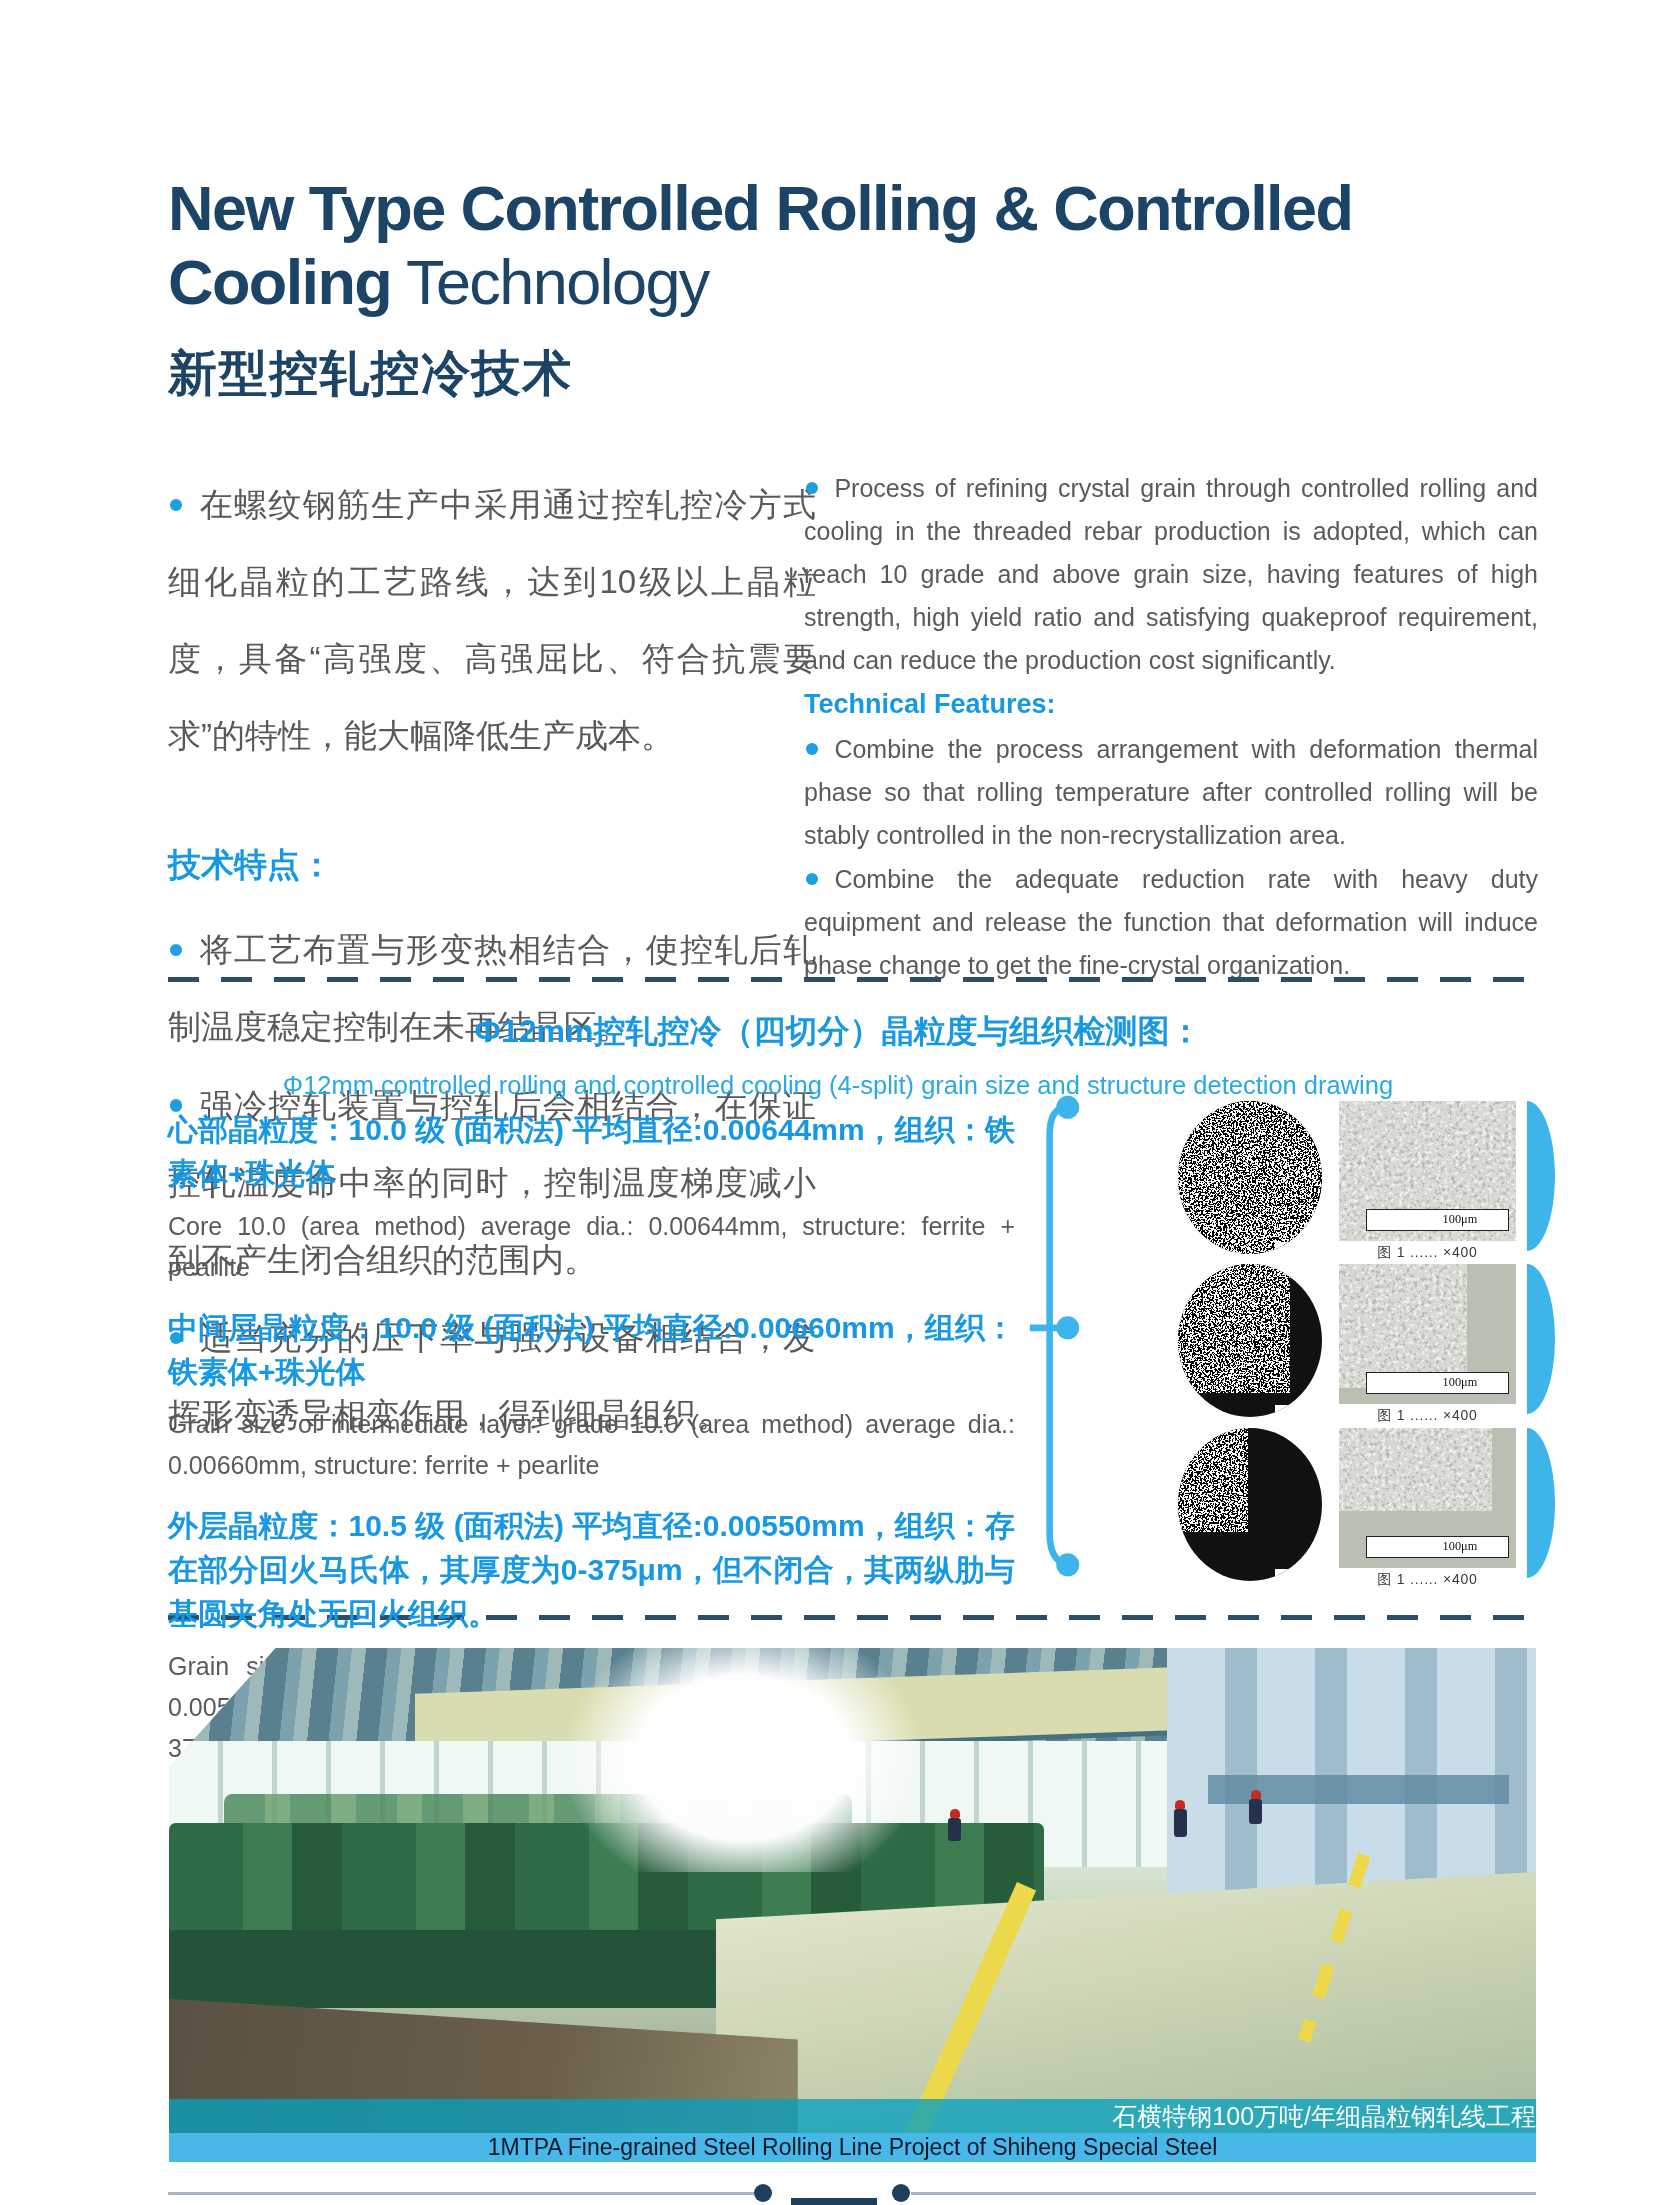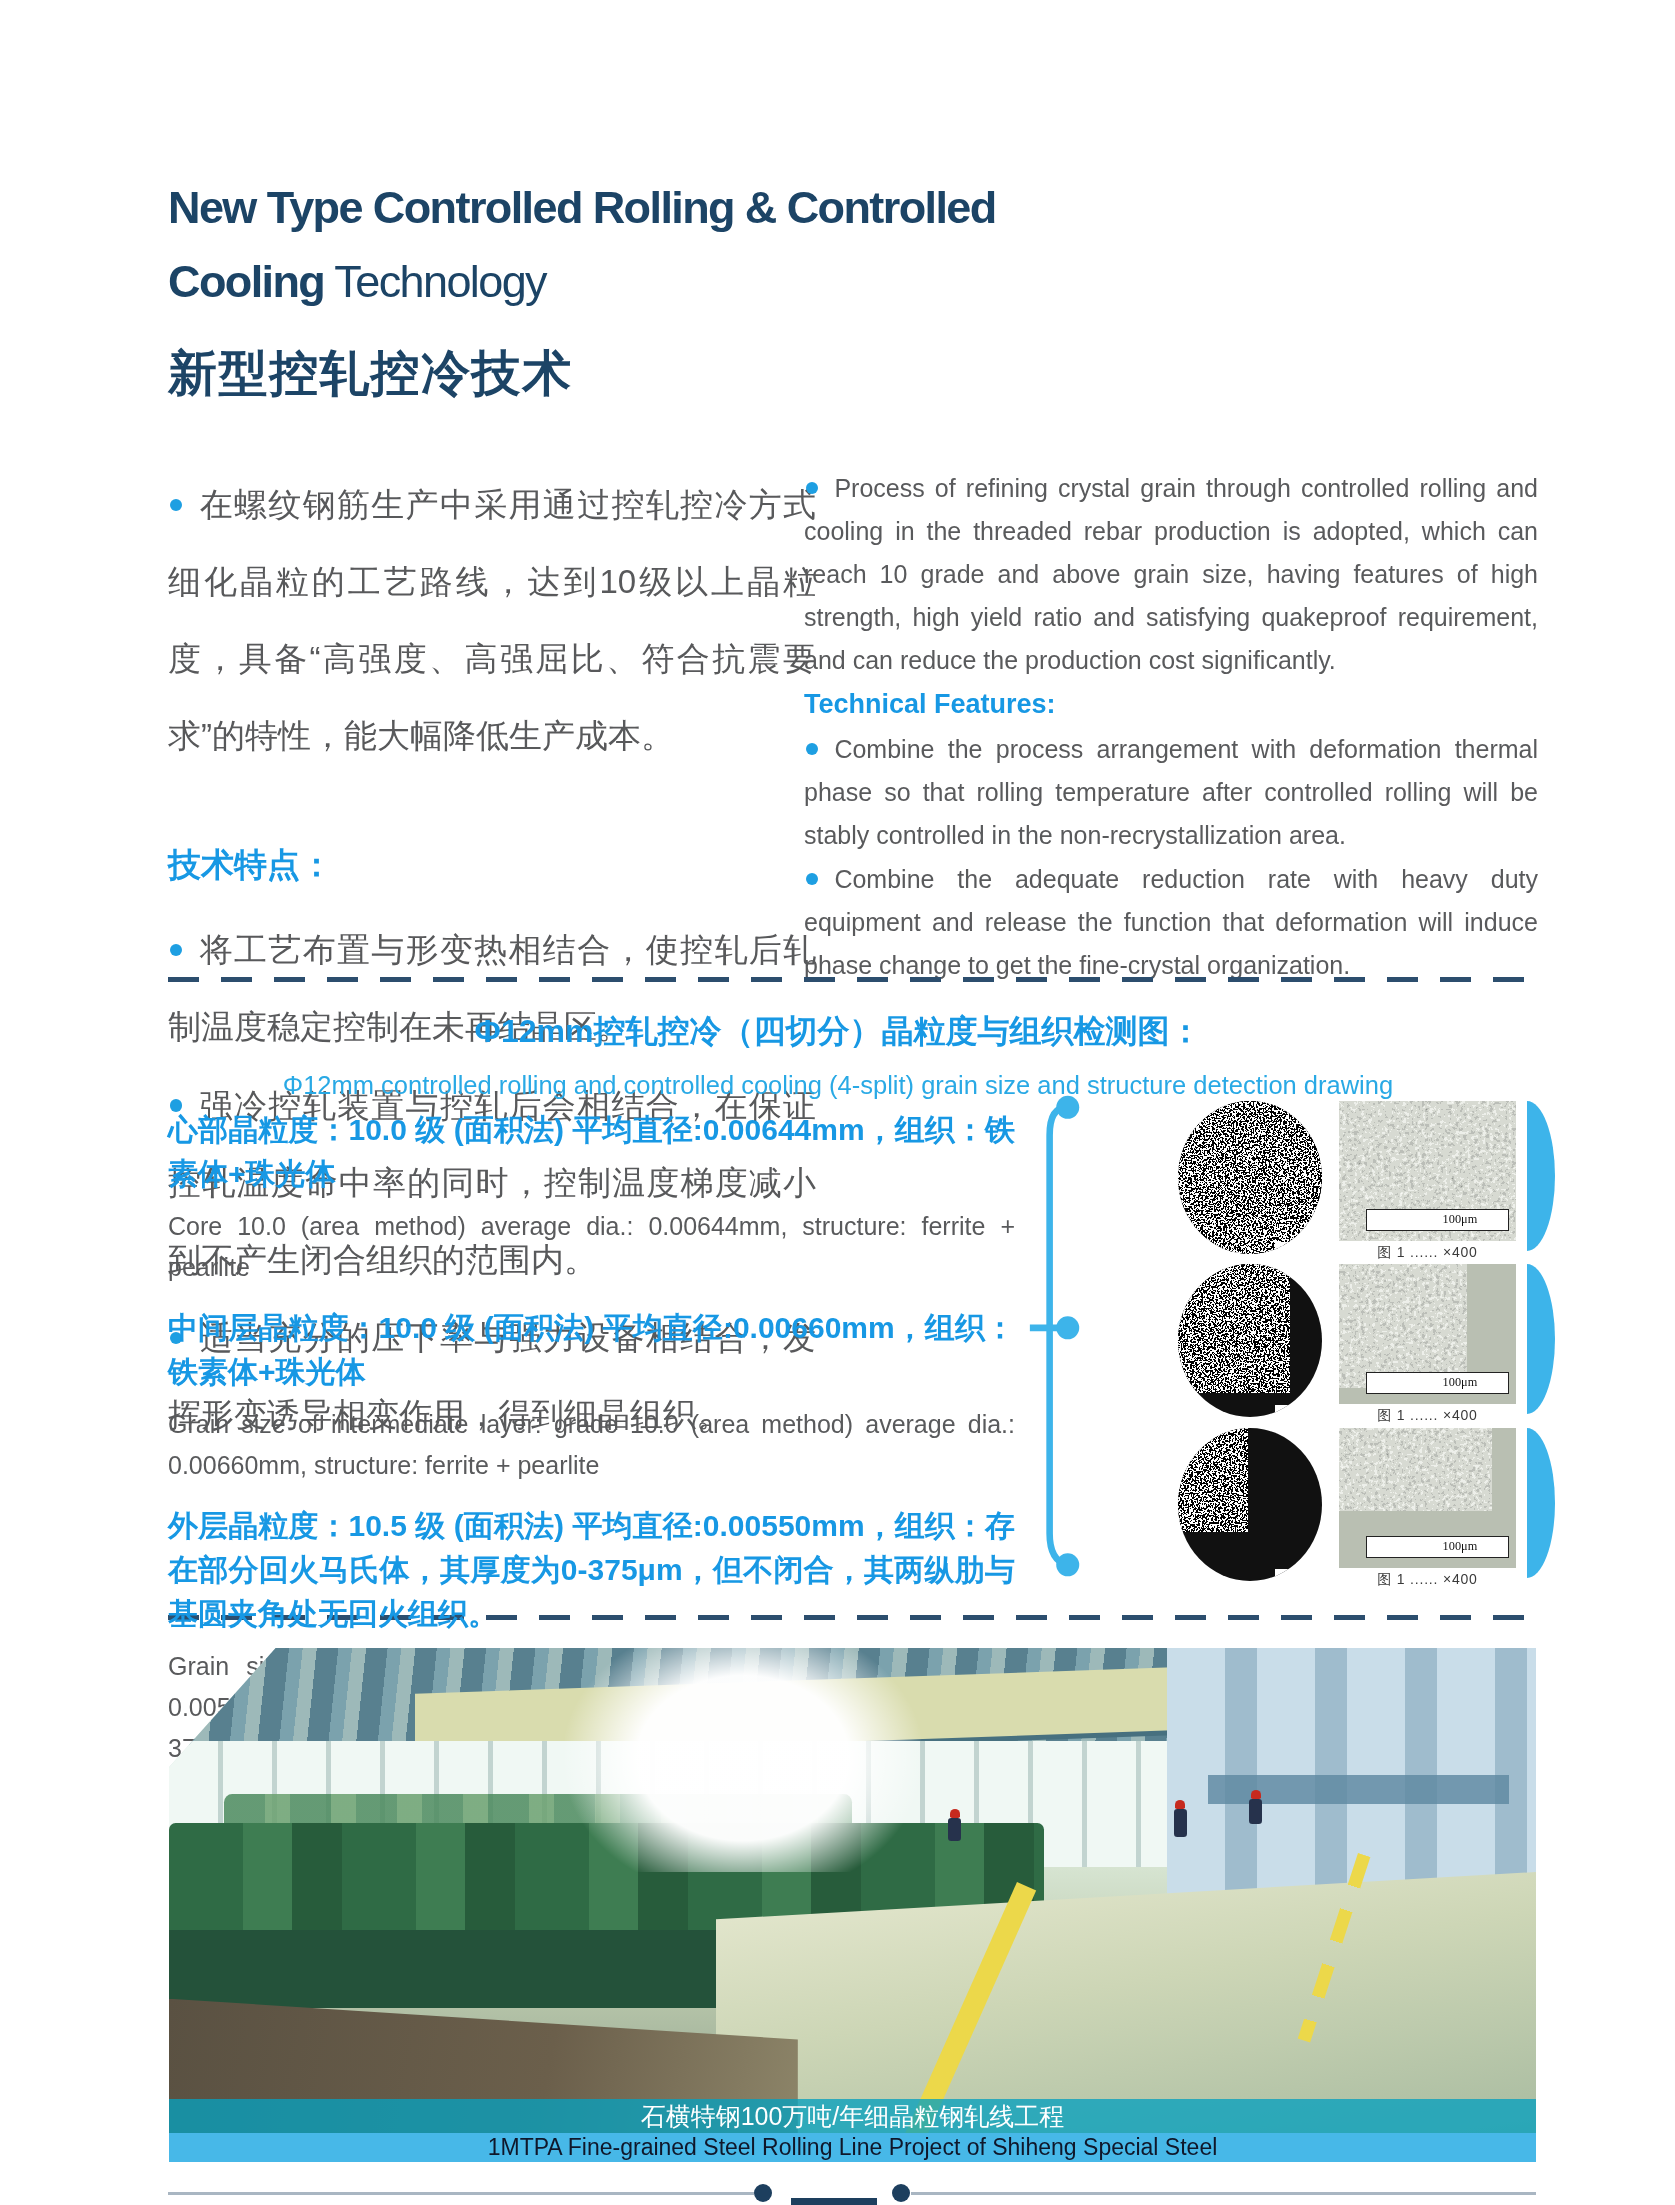--- a/index.html
+++ b/index.html
@@ -2,21 +2,21 @@
 <html style="font-size:13px"><head>
 <meta charset="utf-8">
 <style>
   html,body{margin:0;padding:0;background:#ffffff;}
   #page{position:relative;width:1676px;height:2205px;background:#ffffff;overflow:hidden;
         font-family:"Liberation Sans","DejaVu Sans",sans-serif;color:#58595b;}
   .abs{position:absolute;}
 
   
   #title-en{left:168px;top:171px;width:1398px;color:#1c4466;font-weight:700;
-            font-size:45px;line-height:74px;letter-spacing:-1.6px;}
+            font-size:63px;line-height:74px;letter-spacing:-1.6px;}
   #title-en .light{font-weight:400;}
   #title-cn{left:168px;top:341px;color:#1c4466;font-weight:700;font-size:49px;letter-spacing:1.6px;}
 
   
   #col-left{left:168px;top:466px;width:648px;}
   #col-right{left:804px;top:461px;width:734px;}
   .cn-body{font-size:33px;line-height:77px;text-align:justify;color:#58595b;}
   .en-body{font-size:25px;line-height:43px;text-align:justify;color:#595a5c;margin-top:6px;}
   .bullet{display:inline-block;width:12.3px;height:12.3px;border-radius:50%;
           background:#1e9fe2;margin:0 16.5px 5px 1.6px;vertical-align:middle;}
@@ -94,21 +94,21 @@
   #ph-walk{left:0;top:72%;width:46%;height:28%;
      background:linear-gradient(100deg,#5a5142 0%,#6b5f4b 60%,#8c8468 100%);
      clip-path:polygon(0 0,100% 30%,100% 100%,0 100%);}
   .worker{position:absolute;width:13px;height:28px;background:#26324c;border-radius:3.3px;}
   .worker:before{content:"";position:absolute;left:1.6px;top:-9px;width:10px;height:9px;
      border-radius:50% 50% 20% 20%;background:#c62a1e;}
   #w1{left:73.5%;top:33%;} #w2{left:79%;top:31%;height:25px;} #w3{left:57%;top:35%;height:23px;}
 
   
   #band-cn{left:169px;top:2099px;width:1367px;height:34px;background:rgba(6,160,190,.78);
-           color:#fff;font-size:25px;text-align:center;line-height:34px;}
+           color:#fff;font-size:25px;text-align:right;line-height:34px;}
   #band-en{left:169px;top:2133px;width:1367px;height:29px;background:#47b8e8;
            color:#0f172a;font-size:23px;text-align:center;line-height:29px;}
 
   
   .foot-line{top:2192px;height:2.5px;background:#a9b6c2;}
   #fl-left{left:168px;width:586px;}
   #fl-right{left:911px;width:625px;}
   .foot-dot{top:2184px;width:18px;height:18px;border-radius:50%;background:#1d3f5e;}
   #fd1{left:754px;} #fd2{left:892px;}
   #foot-rect{left:791px;top:2198px;width:86px;height:16.5px;background:#1d3f5e;}

